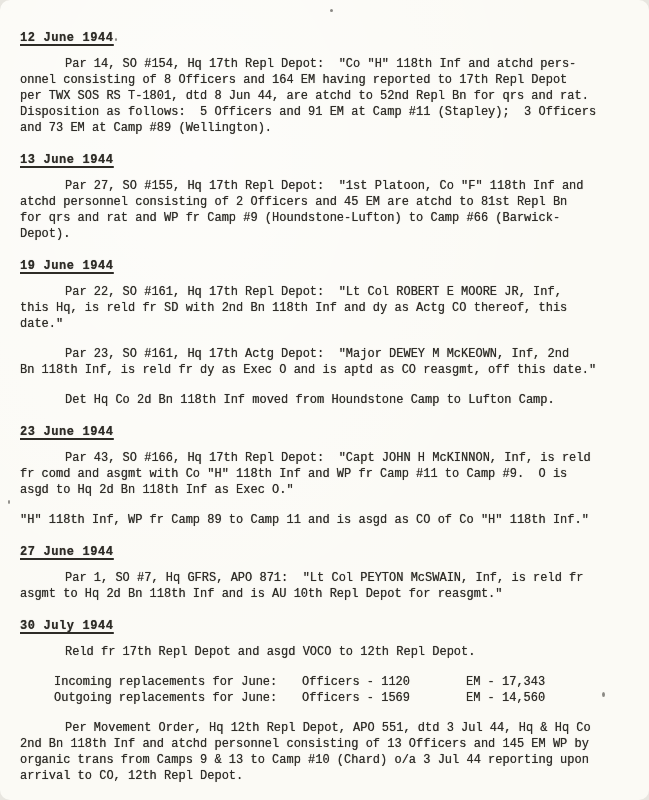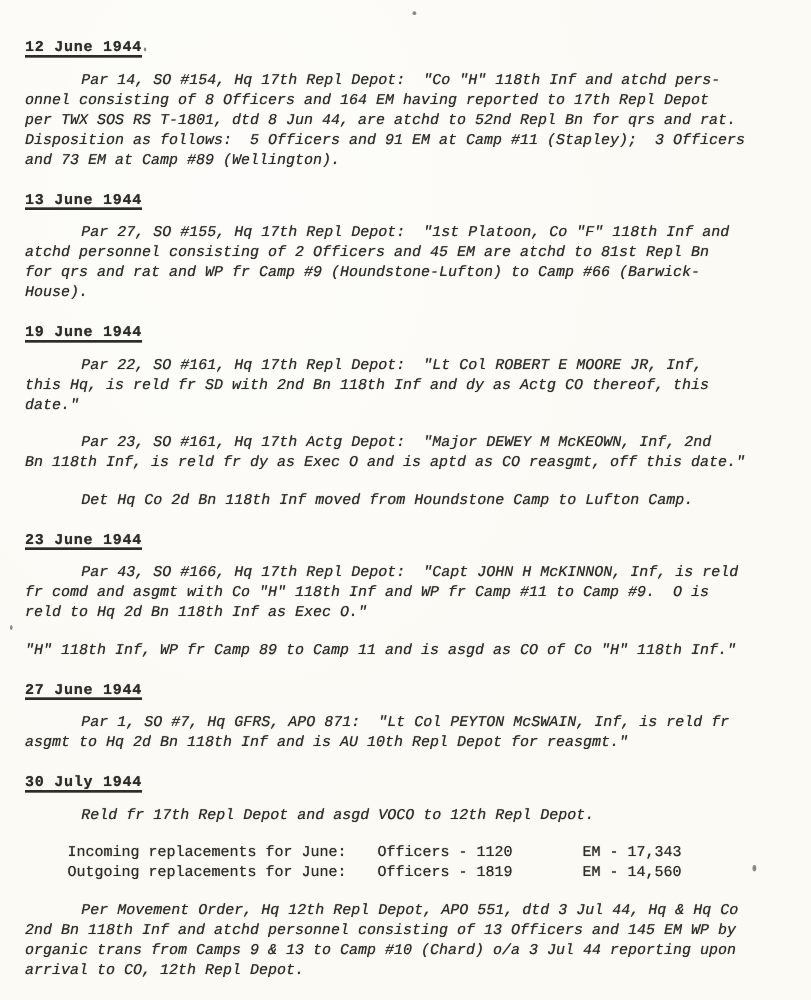--- a/index.html
+++ b/index.html
@@ -16,38 +16,38 @@
     padding: 14px 26px 0 20px;
     background:
       radial-gradient(ellipse at 30% 20%, rgba(255,255,255,0.5), rgba(255,255,255,0) 60%),
       #fbfaf5;
     overflow: hidden;
     font-family: "Liberation Mono", "DejaVu Sans Mono", monospace;
     font-size: 12px;
     line-height: 16px;
     color: #2e2c27;
     text-shadow: 0 0 0.7px rgba(46,44,39,0.75);
+    border-radius: 10px;
   }
   .entry { margin: 0; }
   .entry-date {
     font-size: 12px;
     font-weight: bold;
     letter-spacing: 0.6px;
     text-decoration: underline;
     text-underline-offset: 3px;
     text-decoration-thickness: 1.5px;
     margin: 16px 0 10px 0;
     white-space: pre;
   }
   .entry:first-child .entry-date { margin-top: 0; }
   .block { margin: 0 0 14px 0; }
   .line {
     white-space: pre;
     min-height: 16px;
-    font-style: italic;
   }
   .para .line.first { padding-left: 45px; }
   .note .line { padding-left: 45px; }
   .stats { padding-left: 34px; margin-top: 14px; }
   .stats-row { display: flex; white-space: pre; }
   .stats-row .c-label { width: 248px; flex: none; }
   .stats-row .c-officers { width: 164px; flex: none; }
   .stats-row .c-em { flex: 1; }
   
   .speck {
@@ -82,21 +82,21 @@
       </div>
   </section>
 
   <section class="entry">
     <h2 class="entry-date">13 June 1944</h2>
     <div class="blocks">
         <div class="block para">
           <div class="line first">Par 27, SO #155, Hq 17th Repl Depot:  "1st Platoon, Co "F" 118th Inf and</div>
           <div class="line">atchd personnel consisting of 2 Officers and 45 EM are atchd to 81st Repl Bn</div>
           <div class="line">for qrs and rat and WP fr Camp #9 (Houndstone-Lufton) to Camp #66 (Barwick-</div>
-          <div class="line">House).</div>
+          <div class="line">Depot).</div>
         </div>
       </div>
   </section>
 
   <section class="entry">
     <h2 class="entry-date">19 June 1944</h2>
     <div class="blocks">
         <div class="block para">
           <div class="line first">Par 22, SO #161, Hq 17th Repl Depot:  "Lt Col ROBERT E MOORE JR, Inf,</div>
           <div class="line">this Hq, is reld fr SD with 2nd Bn 118th Inf and dy as Actg CO thereof, this</div>
@@ -111,21 +111,21 @@
         </div>
       </div>
   </section>
 
   <section class="entry">
     <h2 class="entry-date">23 June 1944</h2>
     <div class="blocks">
         <div class="block para">
           <div class="line first">Par 43, SO #166, Hq 17th Repl Depot:  "Capt JOHN H McKINNON, Inf, is reld</div>
           <div class="line">fr comd and asgmt with Co "H" 118th Inf and WP fr Camp #11 to Camp #9.  O is</div>
-          <div class="line">reld to Hq 2d Bn 118th Inf as Exec O."</div>
+          <div class="line">asgd to Hq 2d Bn 118th Inf as Exec O."</div>
         </div>
         <div class="block para">
           <div class="line">"H" 118th Inf, WP fr Camp 89 to Camp 11 and is asgd as CO of Co "H" 118th Inf."</div>
         </div>
       </div>
   </section>
 
   <section class="entry">
     <h2 class="entry-date">27 June 1944</h2>
     <div class="blocks">
@@ -137,21 +137,21 @@
   </section>
 
   <section class="entry">
     <h2 class="entry-date">30 July 1944</h2>
     <div class="blocks">
         <div class="block note">
           <div class="line first">Reld fr 17th Repl Depot and asgd VOCO to 12th Repl Depot.</div>
         </div>
         <div class="block stats">
           <div class="stats-row"><span class="cell c-label">Incoming replacements for June:</span><span class="cell c-officers">Officers - 1120</span><span class="cell c-em">EM - 17,343</span></div>
-          <div class="stats-row"><span class="cell c-label">Outgoing replacements for June:</span><span class="cell c-officers">Officers - 1819</span><span class="cell c-em">EM - 14,560</span></div>
+          <div class="stats-row"><span class="cell c-label">Outgoing replacements for June:</span><span class="cell c-officers">Officers - 1569</span><span class="cell c-em">EM - 14,560</span></div>
         </div>
         <div class="block para">
           <div class="line first">Per Movement Order, Hq 12th Repl Depot, APO 551, dtd 3 Jul 44, Hq &amp; Hq Co</div>
           <div class="line">2nd Bn 118th Inf and atchd personnel consisting of 13 Officers and 145 EM WP by</div>
           <div class="line">organic trans from Camps 9 &amp; 13 to Camp #10 (Chard) o/a 3 Jul 44 reporting upon</div>
           <div class="line">arrival to CO, 12th Repl Depot.</div>
         </div>
       </div>
   </section>
 </main>

